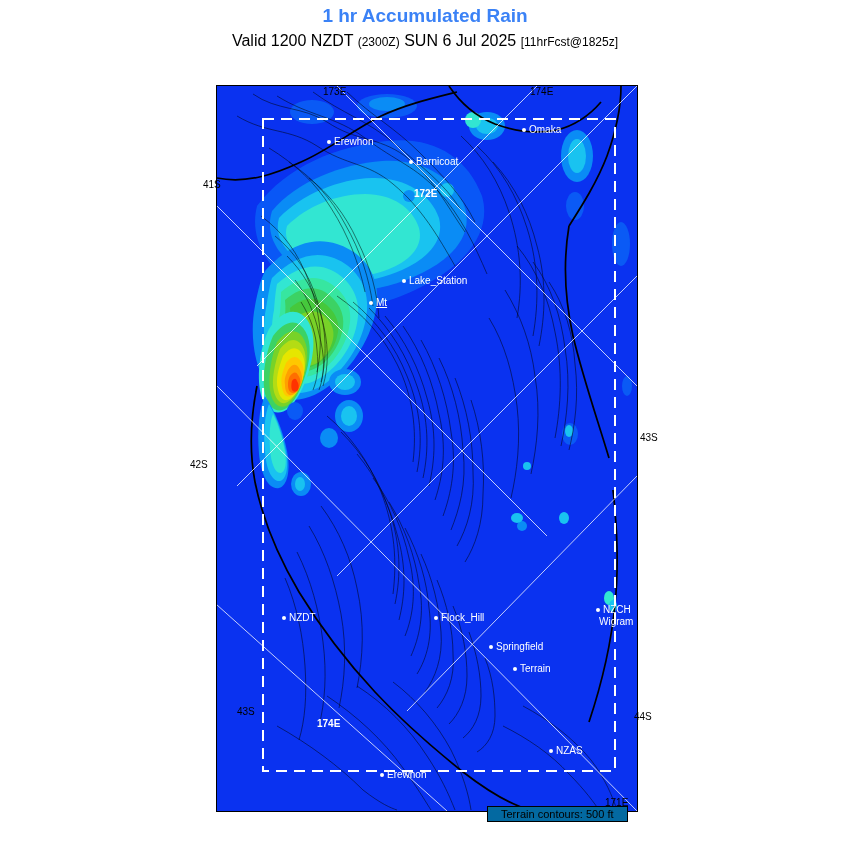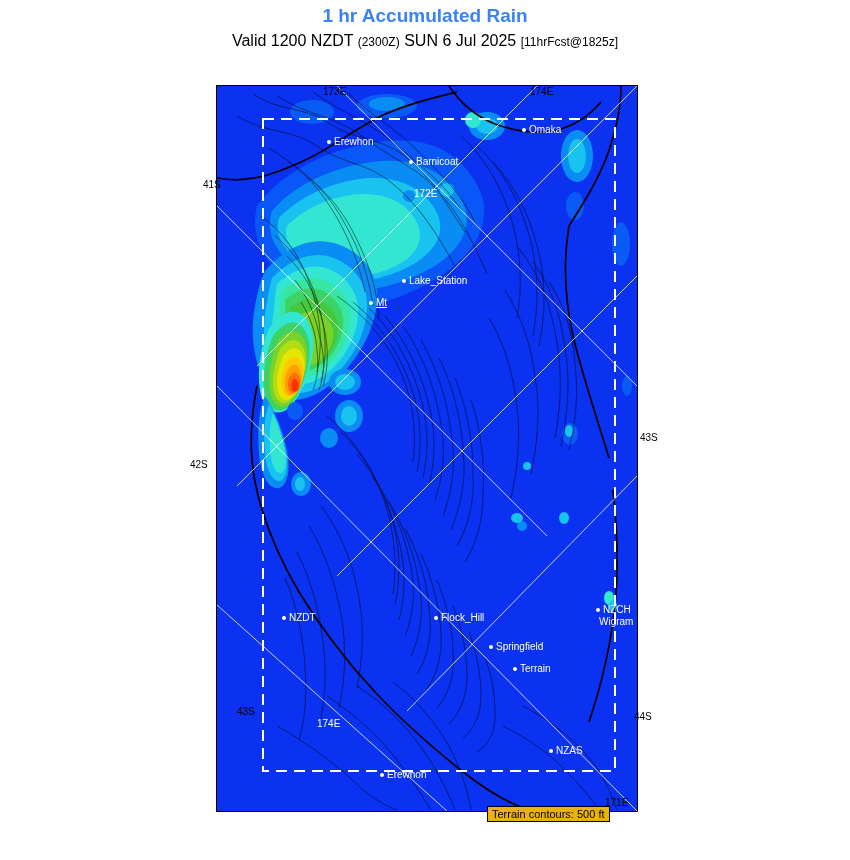--- a/index.html
+++ b/index.html
@@ -13,23 +13,23 @@
   #model-line{font-size:11px;color:#000;line-height:14px;}
 
   
   #map-frame{position:absolute;left:216px;top:85px;width:420px;height:725px;border:1px solid #000;background:#0a32f0;overflow:hidden;}
   #map-svg{position:absolute;left:0;top:0;}
 
   
   .city{position:absolute;color:#ffffff;font-size:10px;white-space:nowrap;}
   .city .dot{display:inline-block;width:4px;height:4px;border-radius:50%;background:#fff;vertical-align:middle;margin-right:3px;}
   .gridlabel{position:absolute;color:#000;font-size:10px;white-space:nowrap;}
-  .gridlabel.w{color:#ffffff;}
-
-  #terrain-note{position:absolute;left:487px;top:806px;background:#eab308;border:1px solid #000;font-size:11px;padding:1px 4px;color:#000;}
+  .gridlabel.w{color:#ffffff;font-weight:bold;}
+
+  #terrain-note{position:absolute;left:487px;top:806px;background:#0369a1;border:1px solid #000;font-size:11px;padding:1px 13px;color:#000;}
 
   
   #legend{position:absolute;left:0;top:818px;width:850px;height:42px;}
 </style>
 </head>
 <body>
 
 <div id="title-block">
   <div id="main-title">1 hr Accumulated Rain</div>
   <div id="sub-title">

